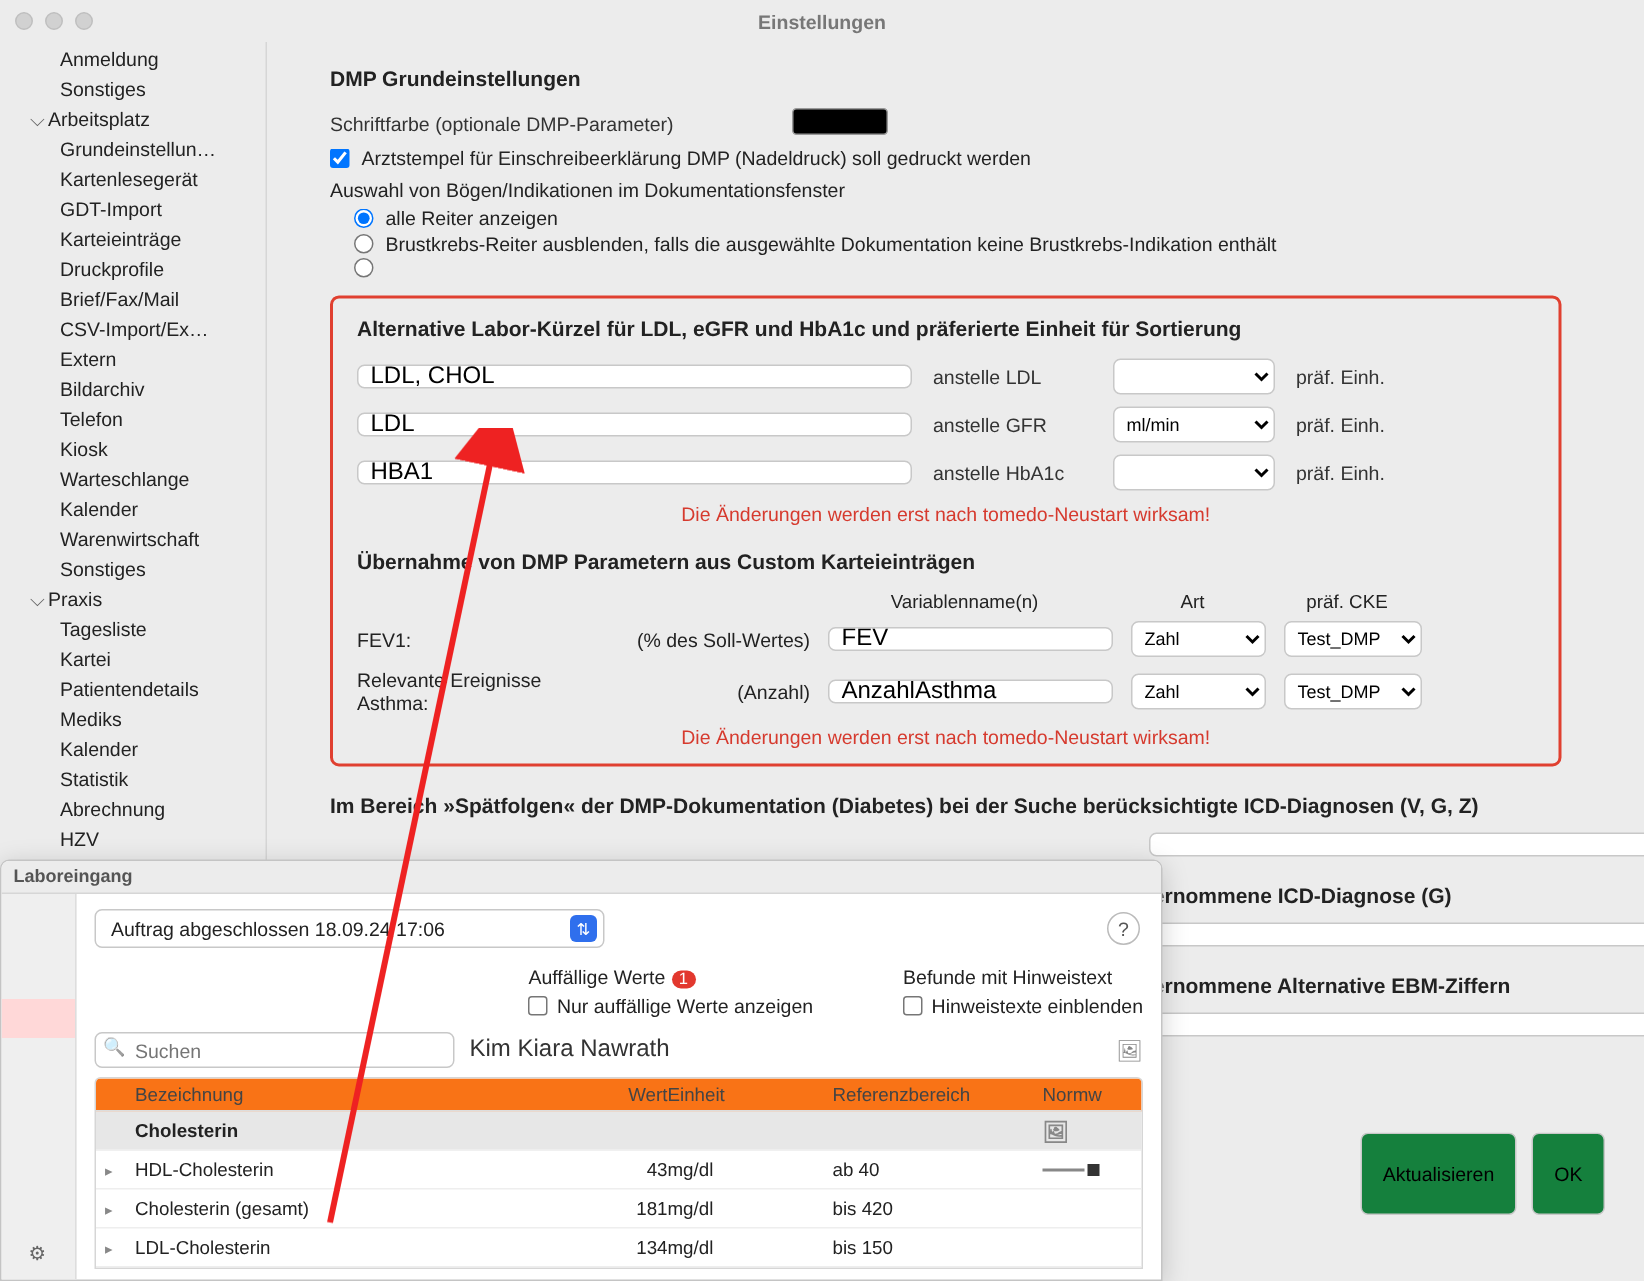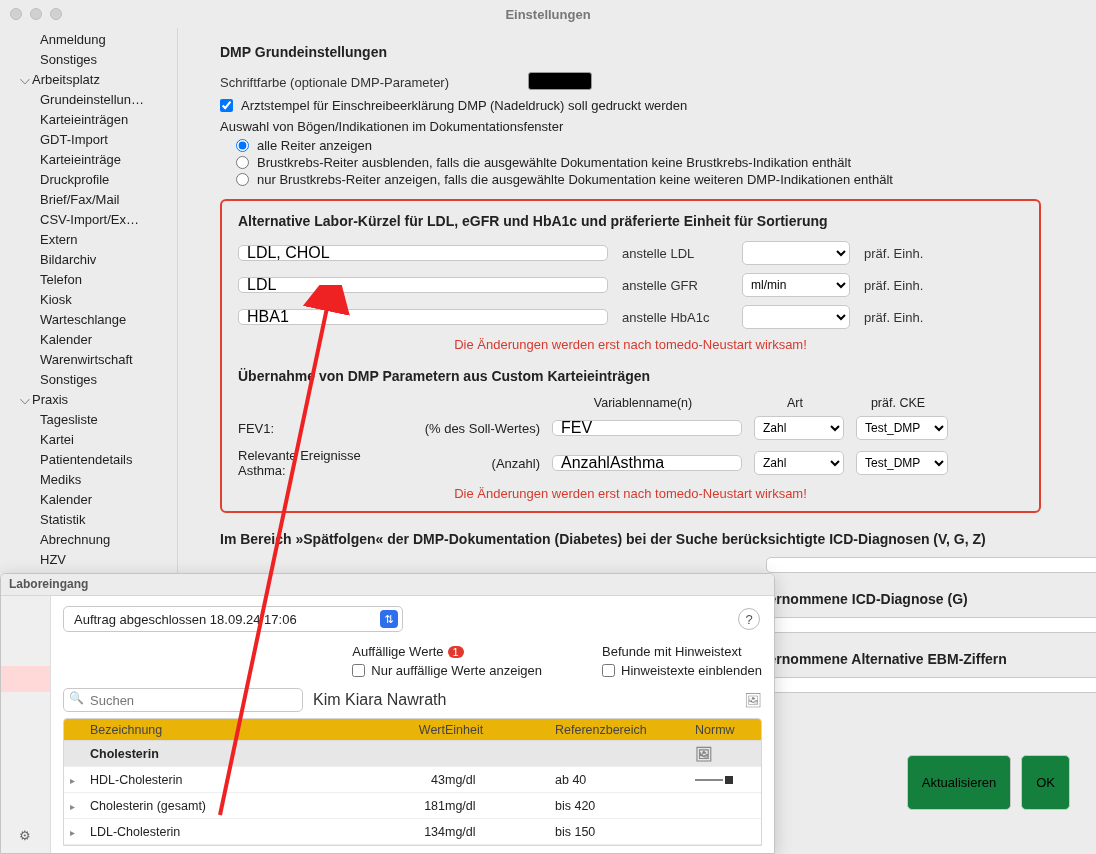--- a/index.html
+++ b/index.html
@@ -209,21 +209,21 @@
   margin-top:6px; border:1px solid #d6d6d6; border-radius:4px 4px 0 0;
   overflow:hidden;
 }
 .thead, .trow {
   display:grid;
   grid-template-columns: 20px 1fr 70px 110px 140px 60px;
   align-items:center;
   padding: 3px 6px;
   font-size:12.5px;
 }
-.thead { background:#eab308; color:#444; border-bottom:1px solid #ddd; height:22px;}
+.thead { background:#f97316; color:#444; border-bottom:1px solid #ddd; height:22px;}
 .trow { border-bottom:1px solid #eee; height:26px;}
 .trow.grouphdr { background:#e7e7e7; font-weight:700; height:26px;}
 .trow .disc::before { content:"▸"; color:#888; font-size:10px;}
 .norm-bar { display:flex; align-items:center; gap:2px;}
 .norm-bar .line { width:28px; height:2px; background:#888;}
 .norm-bar .sq { width:8px;height:8px;background:#333;}
 
 .arrow-svg { position:absolute; left:110px; top:285px; pointer-events:none; }
 </style>
 </head>
@@ -238,21 +238,21 @@
   <div class="title-center">Einstellungen</div>
 </div>
 
 <div class="mainsplit">
   <div class="sidebar">
     <div class="item">Anmeldung</div>
     <div class="item">Sonstiges</div>
 
     <div class="group"><span>Arbeitsplatz</span></div>
     <div class="item">Grundeinstellun…</div>
-    <div class="item">Karteieinträgen</div>
+    <div class="item">Kartenlesegerät</div>
     <div class="item">GDT-Import</div>
     <div class="item">Karteieinträge</div>
     <div class="item">Druckprofile</div>
     <div class="item">Brief/Fax/Mail</div>
     <div class="item">CSV-Import/Ex…</div>
     <div class="item">Extern</div>
     <div class="item">Bildarchiv</div>
     <div class="item">Telefon</div>
     <div class="item">Kiosk</div>
     <div class="item">Warteschlange</div>
@@ -290,21 +290,20 @@
     <div class="radio-row">
         <input type="radio" name="r" checked="" style="">
         <span>alle Reiter anzeigen</span>
       </div>
     <div class="radio-row">
         <input type="radio" name="r" style="">
         <span>Brustkrebs-Reiter ausblenden, falls die ausgewählte Dokumentation keine Brustkrebs-Indikation enthält</span>
       </div>
     <div class="radio-row">
         <input type="radio" name="r" style="">
-        <span>nur Brustkrebs-Reiter anzeigen, falls die ausgewählte Dokumentation keine weiteren DMP-Indikationen enthält</span>
       </div>
 
     <div class="redbox">
       <h3 class="section">Alternative Labor-Kürzel für LDL, eGFR und HbA1c und präferierte Einheit für Sortierung</h3>
 
       <div class="fieldrow">
         <input class="txt w370" value="LDL, CHOL" style="">
         <span class="static" style="width:106px">anstelle LDL</span>
         <select class="sel w102"><option></option></select>
         <span class="static">präf. Einh.</span>

